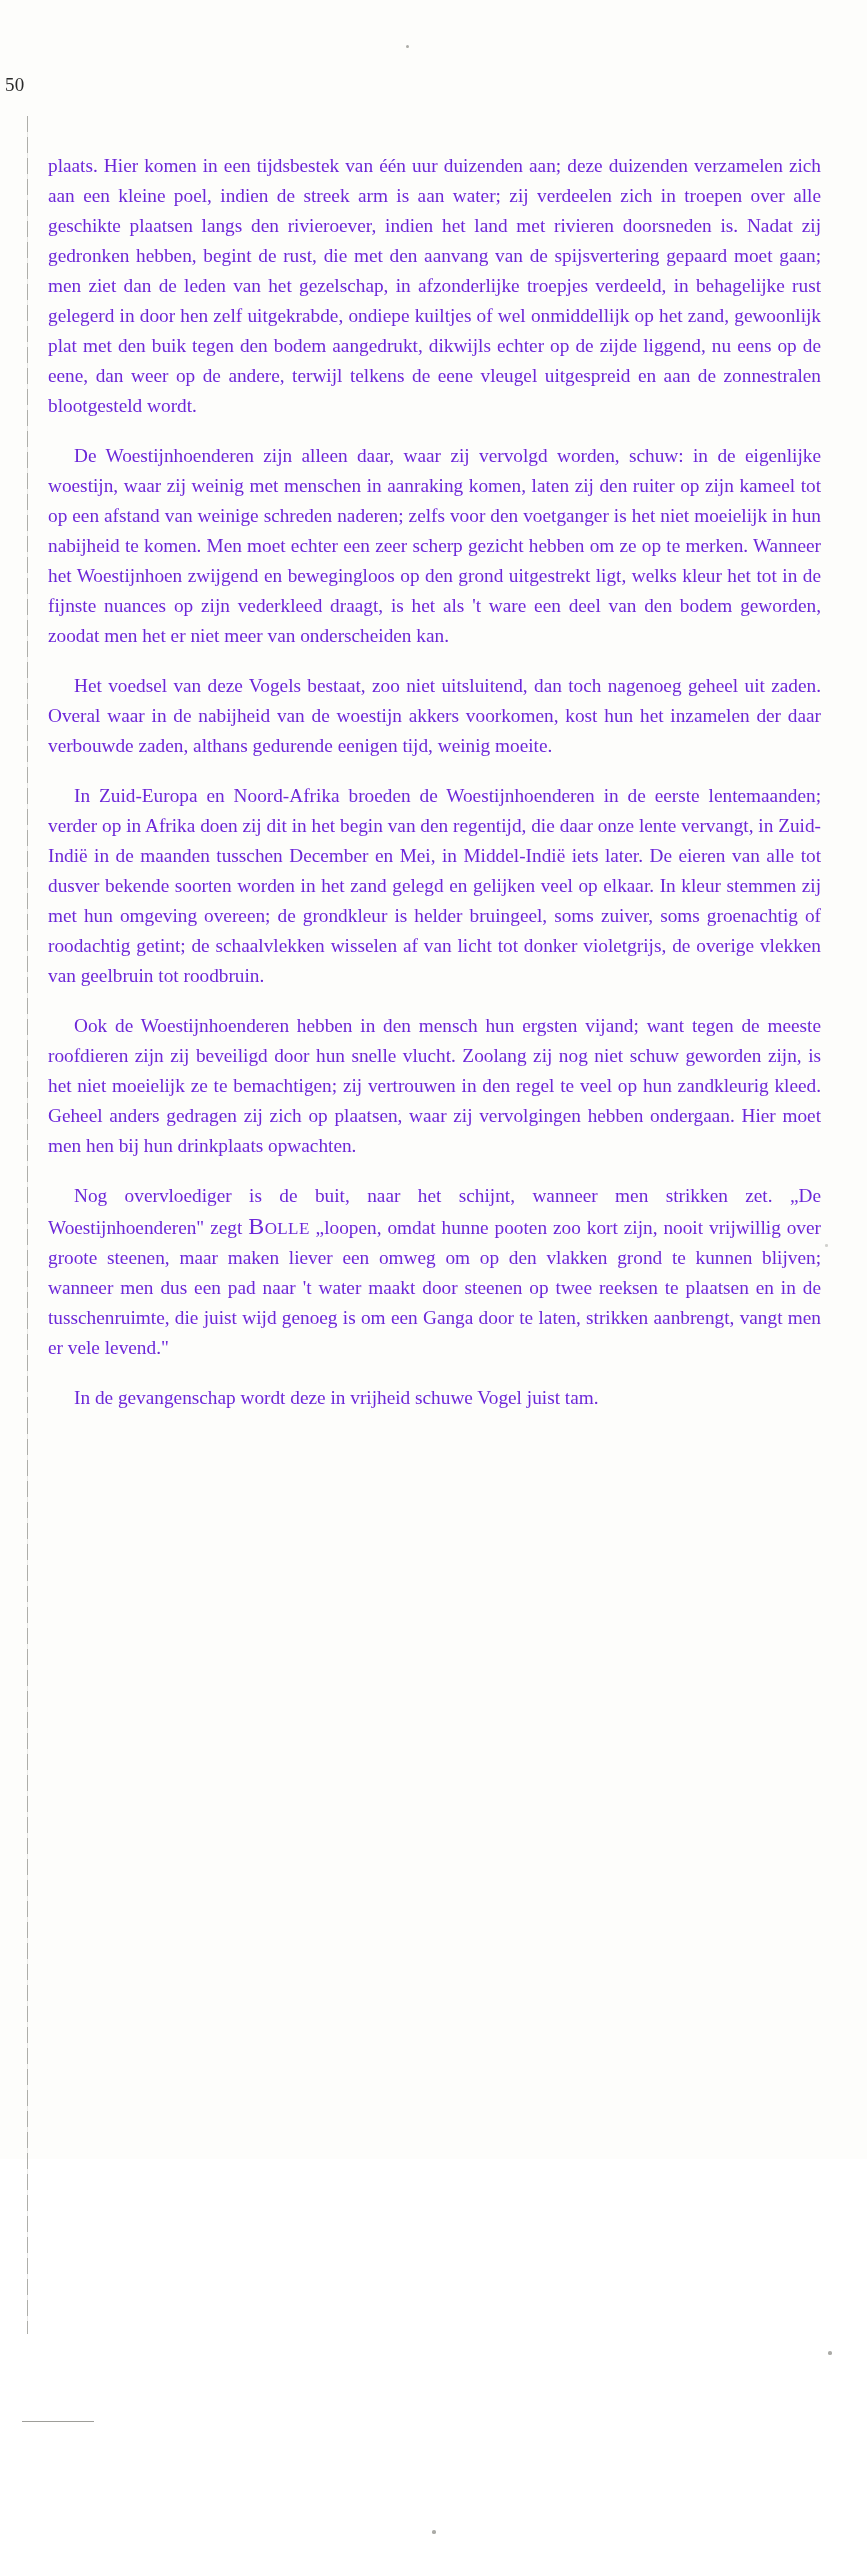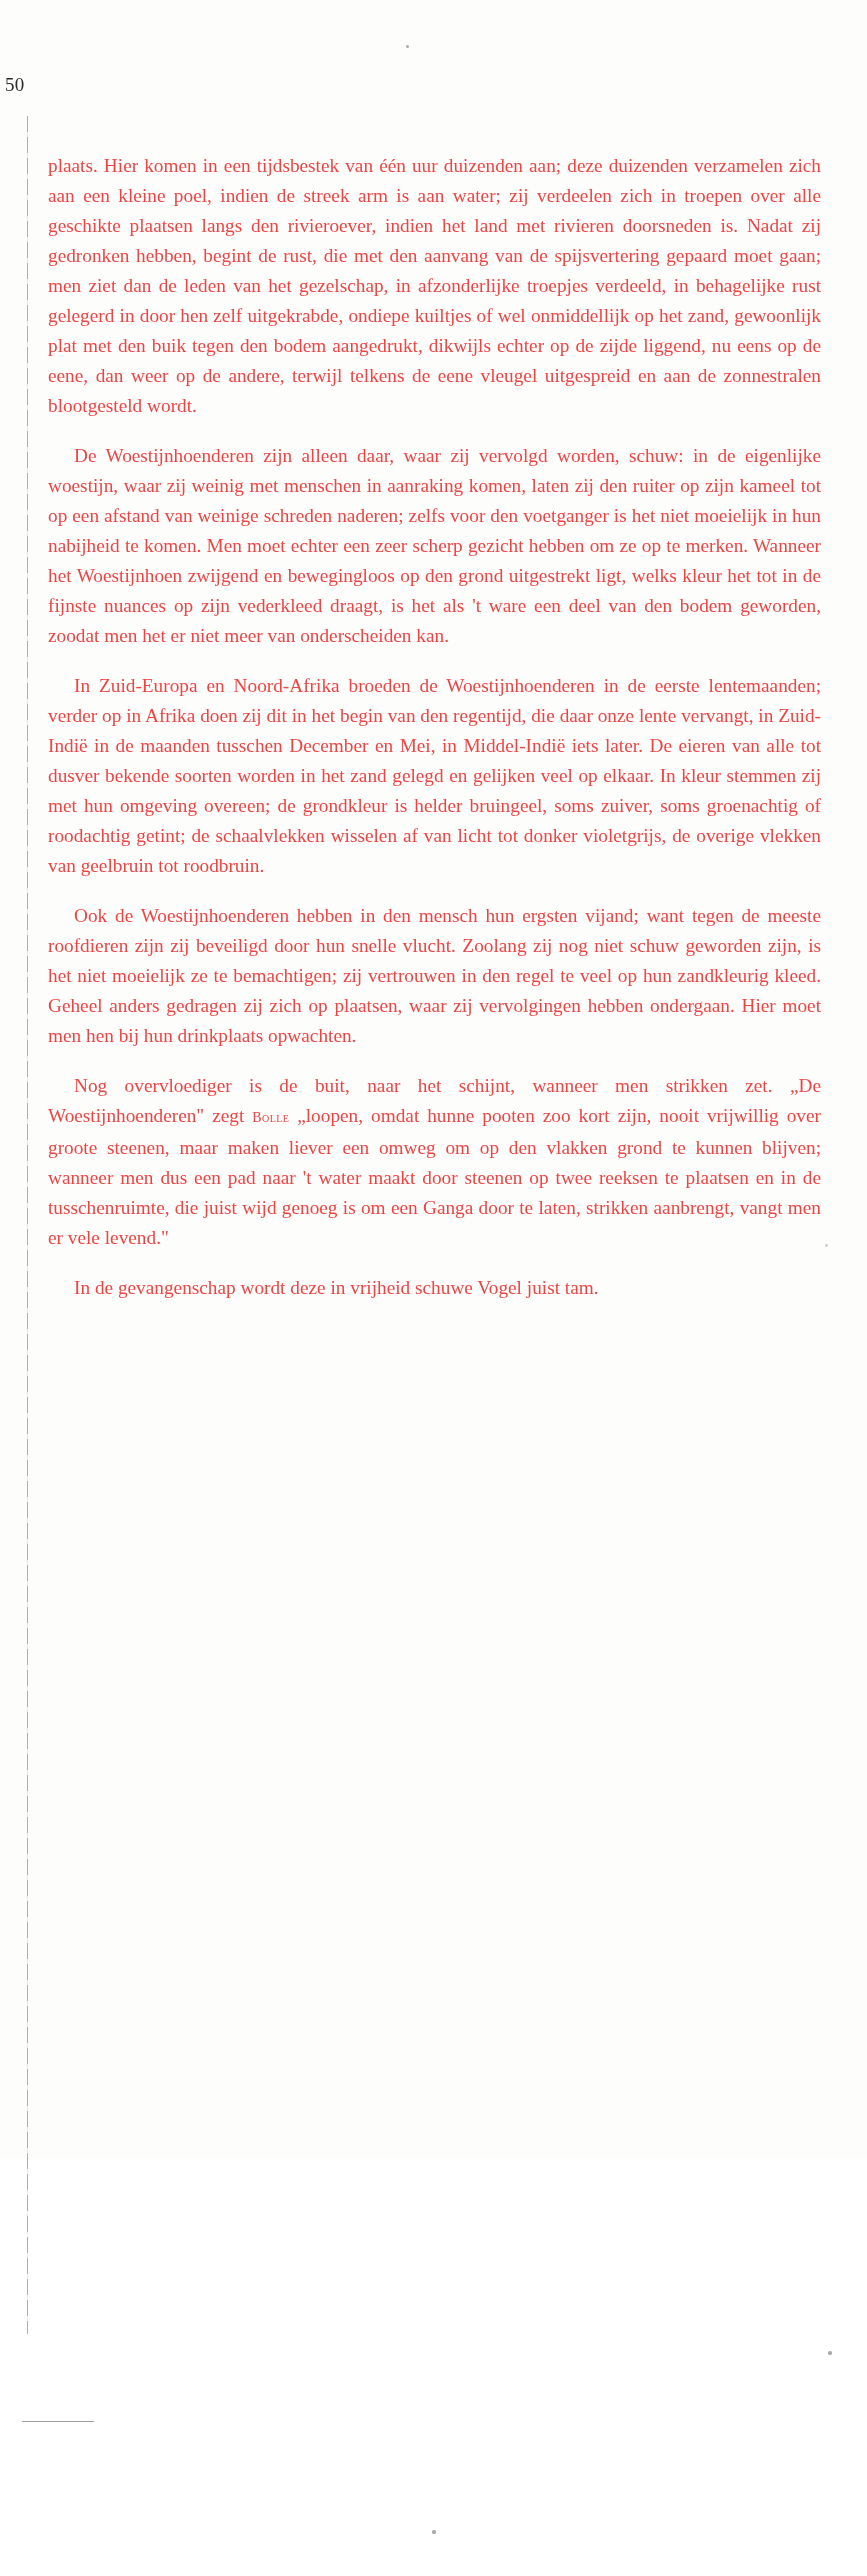--- a/index.html
+++ b/index.html
@@ -59,29 +59,29 @@
     top: 151px;
     width: 773px;
   }
 
   p {
     margin: 0;
     font-size: 19.3px;
     line-height: 30px;
     text-align: justify;
     text-justify: inter-word;
-    color: #ef4444;
+    color: #6d28d9;
     hyphens: manual;
   }
   p + p { margin-top: 0; }
   p.indent { text-indent: 26px; margin-top: 20px; }
 
   .smallcaps {
     font-variant: small-caps;
-    font-size: 14px;
+    font-size: 24px;
     letter-spacing: 0.4px;
   }
 
   
   .bottom-rule {
     position: absolute;
     left: 22px;
     top: 2421px;
     width: 72px;
     height: 1.2px;
@@ -109,20 +109,21 @@
   <div class="page-number">50</div>
 
   <div class="left-rule"></div>
 
   <div class="text-column">
 
     <p class="body">plaats. Hier komen in een tijdsbestek van één uur duizenden aan; deze duizenden verzamelen zich aan een kleine poel, indien de streek arm is aan water; zij verdeelen zich in troepen over alle geschikte plaatsen langs den rivieroever, indien het land met rivieren doorsneden is. Nadat zij gedronken hebben, begint de rust, die met den aanvang van de spijsvertering gepaard moet gaan; men ziet dan de leden van het gezelschap, in afzonderlijke troepjes verdeeld, in behagelijke rust gelegerd in door hen zelf uitgekrabde, ondiepe kuiltjes of wel onmiddellijk op het zand, gewoonlijk plat met den buik tegen den bodem aangedrukt, dikwijls echter op de zijde liggend, nu eens op de eene, dan weer op de andere, terwijl telkens de eene vleugel uitgespreid en aan de zonnestralen blootgesteld wordt.</p>
 
     <p class="body indent">De Woestijnhoenderen zijn alleen daar, waar zij vervolgd worden, schuw: in de eigenlijke woestijn, waar zij weinig met menschen in aanraking komen, laten zij den ruiter op zijn kameel tot op een afstand van weinige schreden naderen; zelfs voor den voetganger is het niet moeielijk in hun nabijheid te komen. Men moet echter een zeer scherp gezicht hebben om ze op te merken. Wanneer het Woestijnhoen zwijgend en bewegingloos op den grond uitgestrekt ligt, welks kleur het tot in de fijnste nuances op zijn vederkleed draagt, is het als 't ware een deel van den bodem geworden, zoodat men het er niet meer van onderscheiden kan.</p>
 
+    <p class="body indent">Het voedsel van deze Vogels bestaat, zoo niet uitsluitend, dan toch nagenoeg geheel uit zaden. Overal waar in de nabijheid van de woestijn akkers voorkomen, kost hun het inzamelen der daar verbouwde zaden, althans gedurende eenigen tijd, weinig moeite.</p>
 
     <p class="body indent">In Zuid-Europa en Noord-Afrika broeden de Woestijnhoenderen in de eerste lentemaanden; verder op in Afrika doen zij dit in het begin van den regentijd, die daar onze lente vervangt, in Zuid-Indië in de maanden tusschen December en Mei, in Middel-Indië iets later. De eieren van alle tot dusver bekende soorten worden in het zand gelegd en gelijken veel op elkaar. In kleur stemmen zij met hun omgeving overeen; de grondkleur is helder bruingeel, soms zuiver, soms groenachtig of roodachtig getint; de schaalvlekken wisselen af van licht tot donker violetgrijs, de overige vlekken van geelbruin tot roodbruin.</p>
 
     <p class="body indent">Ook de Woestijnhoenderen hebben in den mensch hun ergsten vijand; want tegen de meeste roofdieren zijn zij beveiligd door hun snelle vlucht. Zoolang zij nog niet schuw geworden zijn, is het niet moeielijk ze te bemachtigen; zij vertrouwen in den regel te veel op hun zandkleurig kleed. Geheel anders gedragen zij zich op plaatsen, waar zij vervolgingen hebben ondergaan. Hier moet men hen bij hun drinkplaats opwachten.</p>
 
     <p class="body indent"><span>Nog overvloediger is de buit, naar het schijnt, wanneer men strikken zet. „De Woestijnhoenderen" zegt </span><span class="smallcaps">Bolle</span><span> „loopen, omdat hunne pooten zoo kort zijn, nooit vrijwillig over groote steenen, maar maken liever een omweg om op den vlakken grond te kunnen blijven; wanneer men dus een pad naar 't water maakt door steenen op twee reeksen te plaatsen en in de tusschenruimte, die juist wijd genoeg is om een Ganga door te laten, strikken aanbrengt, vangt men er vele levend."</span></p>
 
     <p class="body indent">In de gevangenschap wordt deze in vrijheid schuwe Vogel juist tam.</p>
 
   </div>

